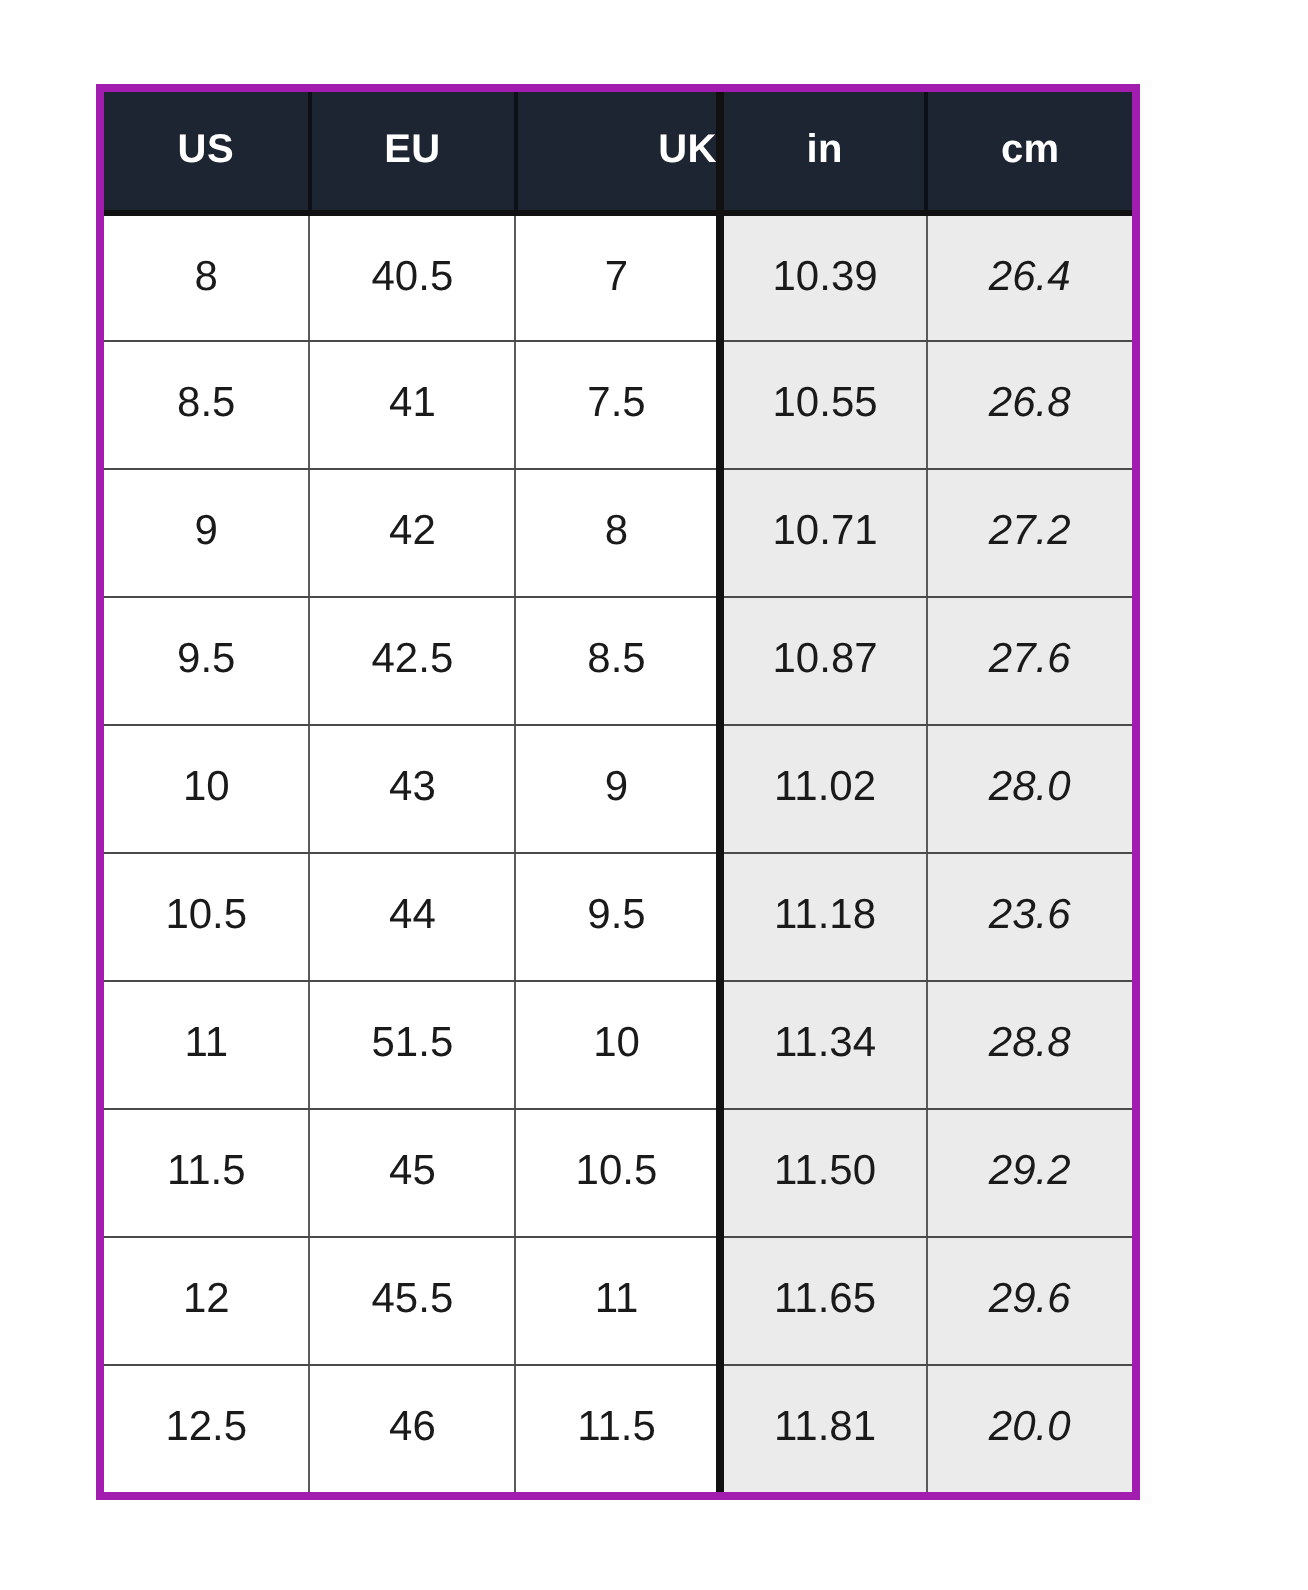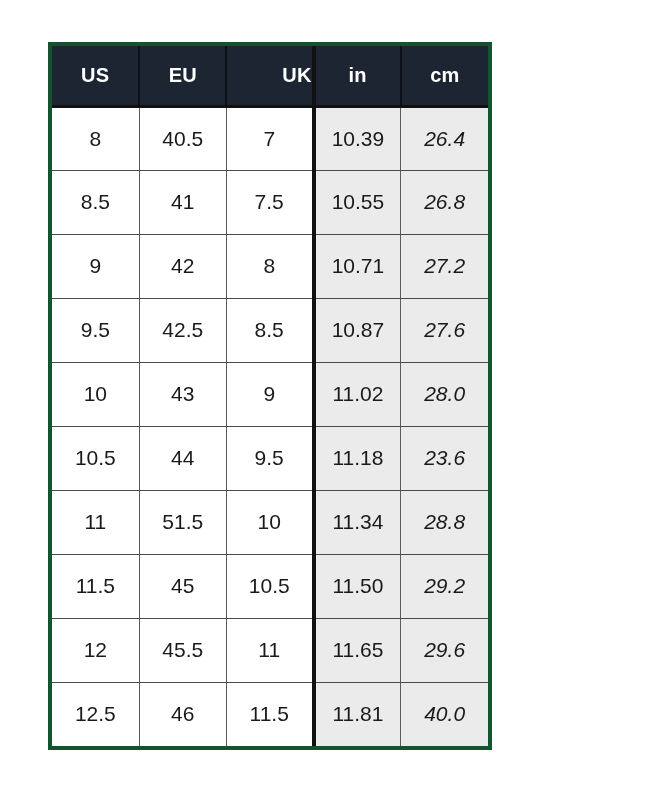--- a/index.html
+++ b/index.html
@@ -11,24 +11,24 @@
     height: 795px;
     background: #ffffff;
     font-family: "Liberation Sans", sans-serif;
     overflow: hidden;
   }
 
   #size-chart-wrap {
     position: absolute;
     left: 48px;
     top: 42px;
-    width: 444px;
+    width: 522px;
     height: 708px;
     box-sizing: border-box;
-    border: 4px solid #14532d;
+    border: 4px solid #a21caf;
     background: #a21caf;
   }
 
   table.size-table {
     width: 100%;
     height: 100%;
     border-collapse: collapse;
     table-layout: fixed;
   }
 
@@ -168,17 +168,17 @@
           <td class="col-size">45.5</td>
           <td class="col-size group-edge">11</td>
           <td class="col-measure">11.65</td>
           <td class="col-measure last-col">29.6</td>
         </tr>
         <tr>
           <td class="col-size">12.5</td>
           <td class="col-size">46</td>
           <td class="col-size group-edge">11.5</td>
           <td class="col-measure">11.81</td>
-          <td class="col-measure last-col">40.0</td>
+          <td class="col-measure last-col">20.0</td>
         </tr>
       </tbody>
   </table>
 </div>
 
 </body></html>

